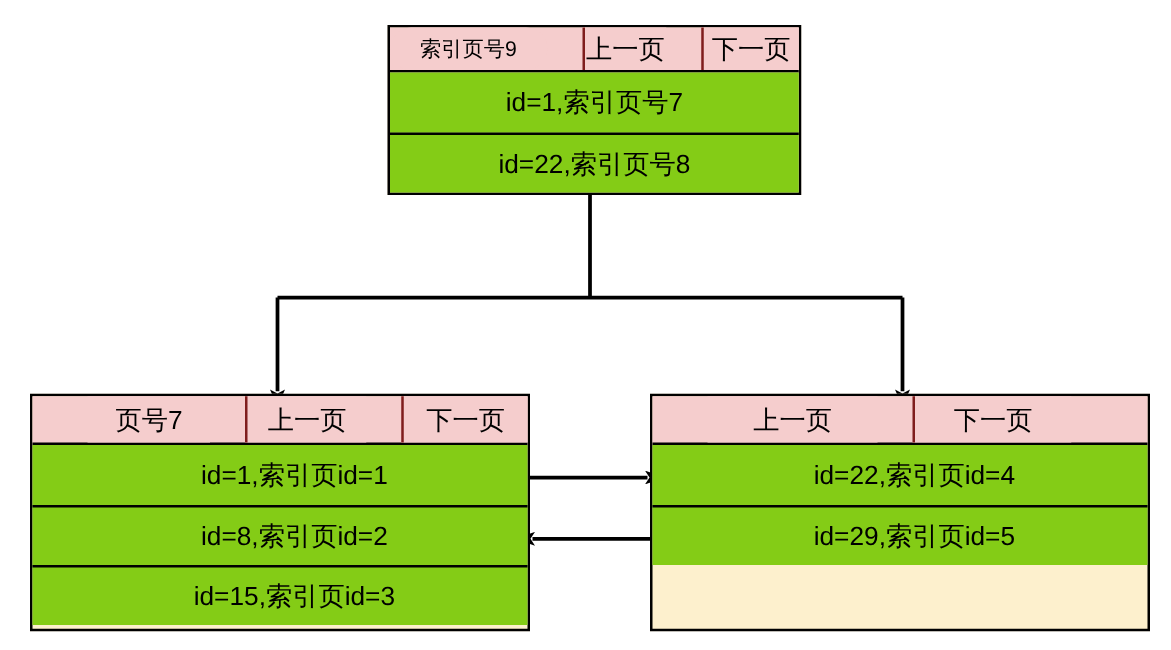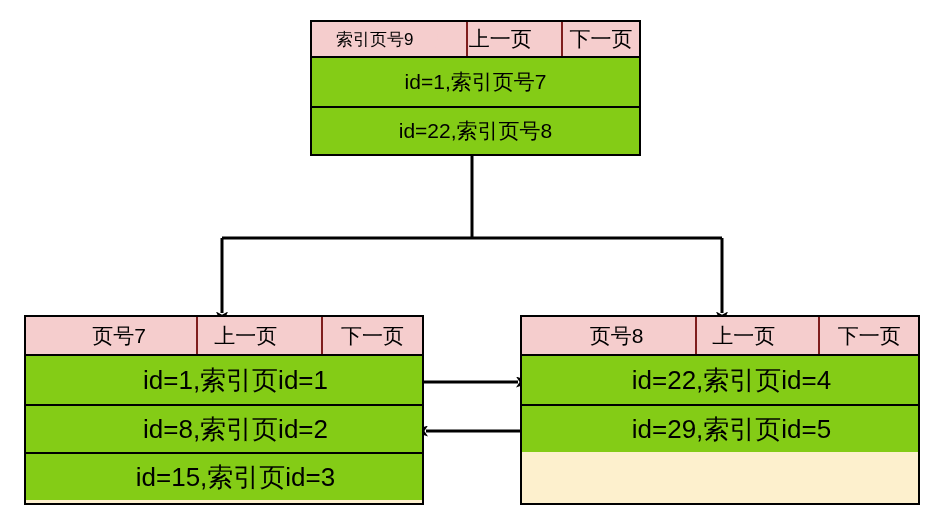--- a/index.html
+++ b/index.html
@@ -77,21 +77,21 @@
   }
   #root-node .node-header { height: 36px; }
   #root-node .hcell:nth-child(1) { width: 152px; font-size: 17px; border-radius: 17px; }
   #root-node .hcell:nth-child(2) { width: 81px;  font-size: 21px; }
   #root-node .hcell:nth-child(3) { width: 94px;  font-size: 21px; }
   #root-node .row { height: 48px; font-size: 21px; }
 
   
   .leaf { height: 190px; }
   .leaf .node-header { height: 39px; padding-left: 44px; }
-  .leaf .row { height: 48px; font-size: 26px; padding-left: 23px; }
+  .leaf .row { height: 48px; font-size: 21px; padding-left: 23px; }
   .leaf .hcell { font-size: 21px; }
 
   #leaf-left {
     left: 24px;
     top: 315px;
     width: 400px;
   }
   #leaf-left .hcell:nth-child(1) { width: 132px; }
   #leaf-left .hcell:nth-child(2) { width: 129px; }
   #leaf-left .hcell:nth-child(3) { width: 135px; }
@@ -149,21 +149,20 @@
       <div class="hcell">上一页</div>
       <div class="hcell">下一页</div>
     </div>
     <div class="row">id=1,索引页id=1</div>
     <div class="row">id=8,索引页id=2</div>
     <div class="row">id=15,索引页id=3</div>
   </div>
 
   <div class="node leaf" id="leaf-right">
     <div class="node-header">
-      <div class="hcell">页号8</div>
       <div class="hcell">上一页</div>
       <div class="hcell">下一页</div>
     </div>
     <div class="row">id=22,索引页id=4</div>
     <div class="row">id=29,索引页id=5</div>
   </div>
 
 </div>
 
 </body></html>

